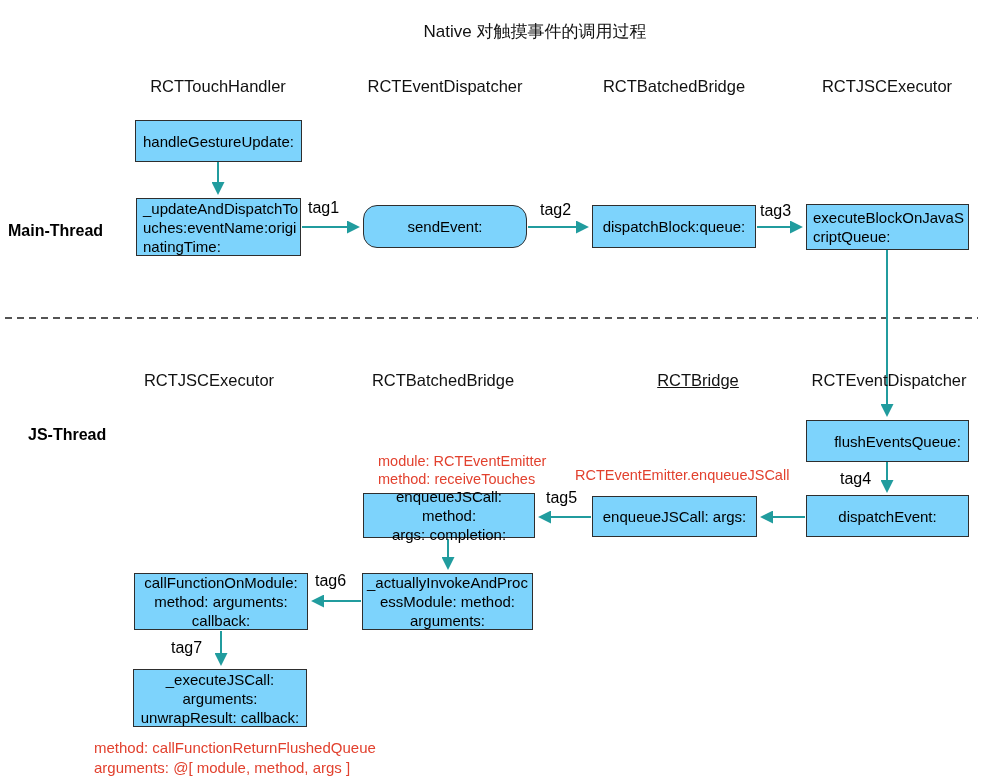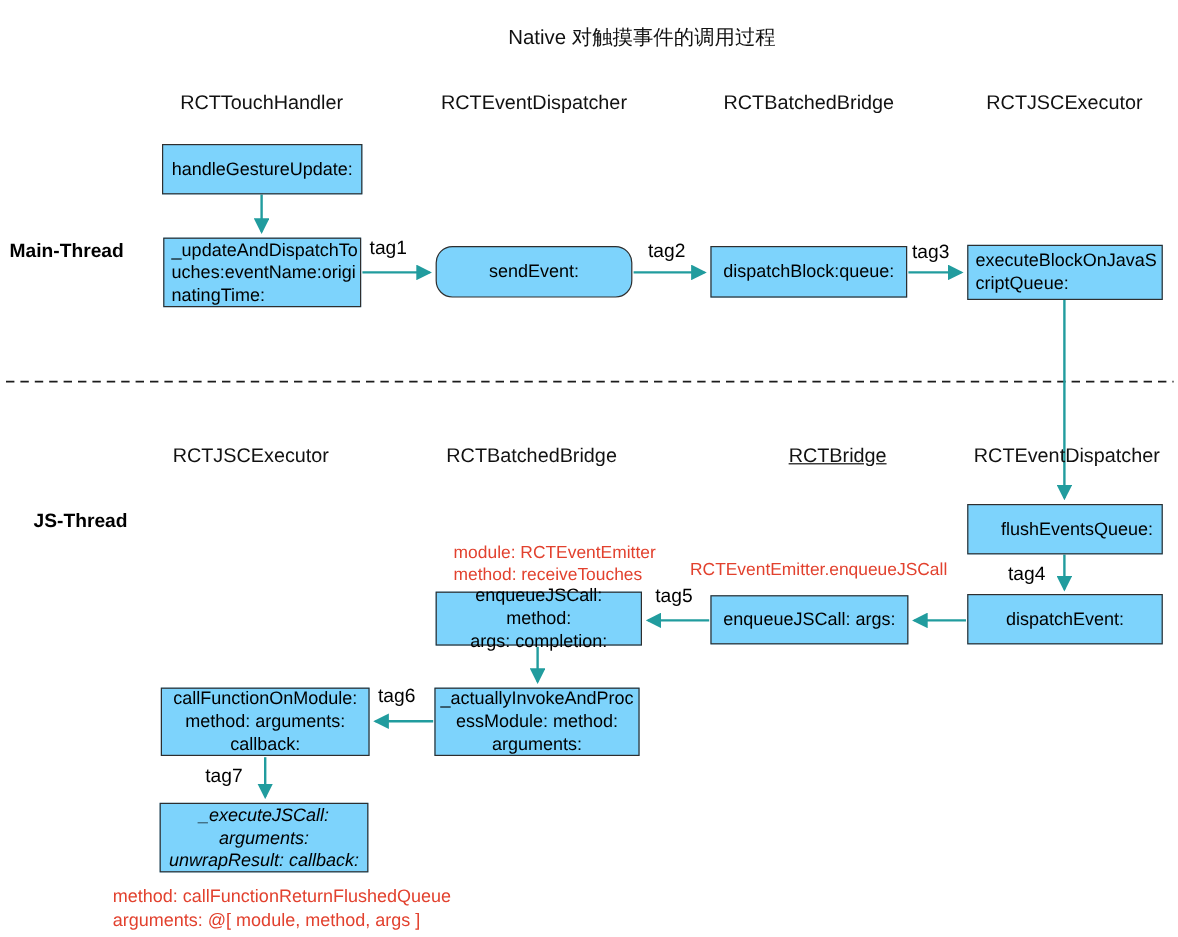--- a/index.html
+++ b/index.html
@@ -73,21 +73,21 @@
   <div class="col-hdr" style="left:218px; top:77px;">RCTTouchHandler</div>
   <div class="col-hdr" style="left:445px; top:77px;">RCTEventDispatcher</div>
   <div class="col-hdr" style="left:674px; top:77px;">RCTBatchedBridge</div>
   <div class="col-hdr" style="left:887px; top:77px;">RCTJSCExecutor</div>
 
   <div class="col-hdr" style="left:209px; top:371px;">RCTJSCExecutor</div>
   <div class="col-hdr" style="left:443px; top:371px;">RCTBatchedBridge</div>
   <div class="col-hdr" style="left:698px; top:371px;text-decoration:underline;">RCTBridge</div>
   <div class="col-hdr" style="left:889px; top:371px;">RCTEventDispatcher</div>
 
-  <div class="thread-label" style="left:8px;  top:201px;">Main-Thread</div>
+  <div class="thread-label" style="left:8px;  top:222px;">Main-Thread</div>
   <div class="thread-label" style="left:16px; top:426px;margin-left:12px;">JS-Thread</div>
 
   <div class="box" style="left:135px; top:120px; width:167px; height:42px;">handleGestureUpdate:</div>
   <div class="box align-left" style="left:136px; top:198px; width:165px; height:58px;">_updateAndDispatchTo
 uches:eventName:origi
 natingTime:</div>
   <div class="box" style="left:363px; top:205px; width:164px; height:43px;border-radius:14px;">sendEvent:</div>
   <div class="box" style="left:592px; top:205px; width:164px; height:43px;">dispatchBlock:queue:</div>
   <div class="box align-left" style="left:806px; top:204px; width:163px; height:46px;">executeBlockOnJavaS
 criptQueue:</div>
@@ -96,21 +96,21 @@
   <div class="box" style="left:806px; top:495px; width:163px; height:42px;">dispatchEvent:</div>
   <div class="box" style="left:592px; top:496px; width:165px; height:41px;">enqueueJSCall: args:</div>
   <div class="box" style="left:363px; top:493px; width:172px; height:45px;">enqueueJSCall: method:
 args: completion:</div>
   <div class="box" style="left:362px; top:573px; width:171px; height:57px;">_actuallyInvokeAndProc
 essModule: method:
 arguments:</div>
   <div class="box" style="left:134px; top:573px; width:174px; height:57px;">callFunctionOnModule:
 method: arguments:
 callback:</div>
-  <div class="box" style="left:133px; top:669px; width:174px; height:58px;font-style:italic;">_executeJSCall:
+  <div class="box" style="left:133px; top:669px; width:174px; height:58px;">_executeJSCall:
 arguments:
 unwrapResult: callback:</div>
 
   <div class="tag" style="left:308px; top:199px;">tag1</div>
   <div class="tag" style="left:540px; top:201px;">tag2</div>
   <div class="tag" style="left:760px; top:202px;">tag3</div>
   <div class="tag" style="left:840px; top:470px;">tag4</div>
   <div class="tag" style="left:546px; top:489px;">tag5</div>
   <div class="tag" style="left:315px; top:572px;">tag6</div>
   <div class="tag" style="left:171px; top:639px;">tag7</div>

